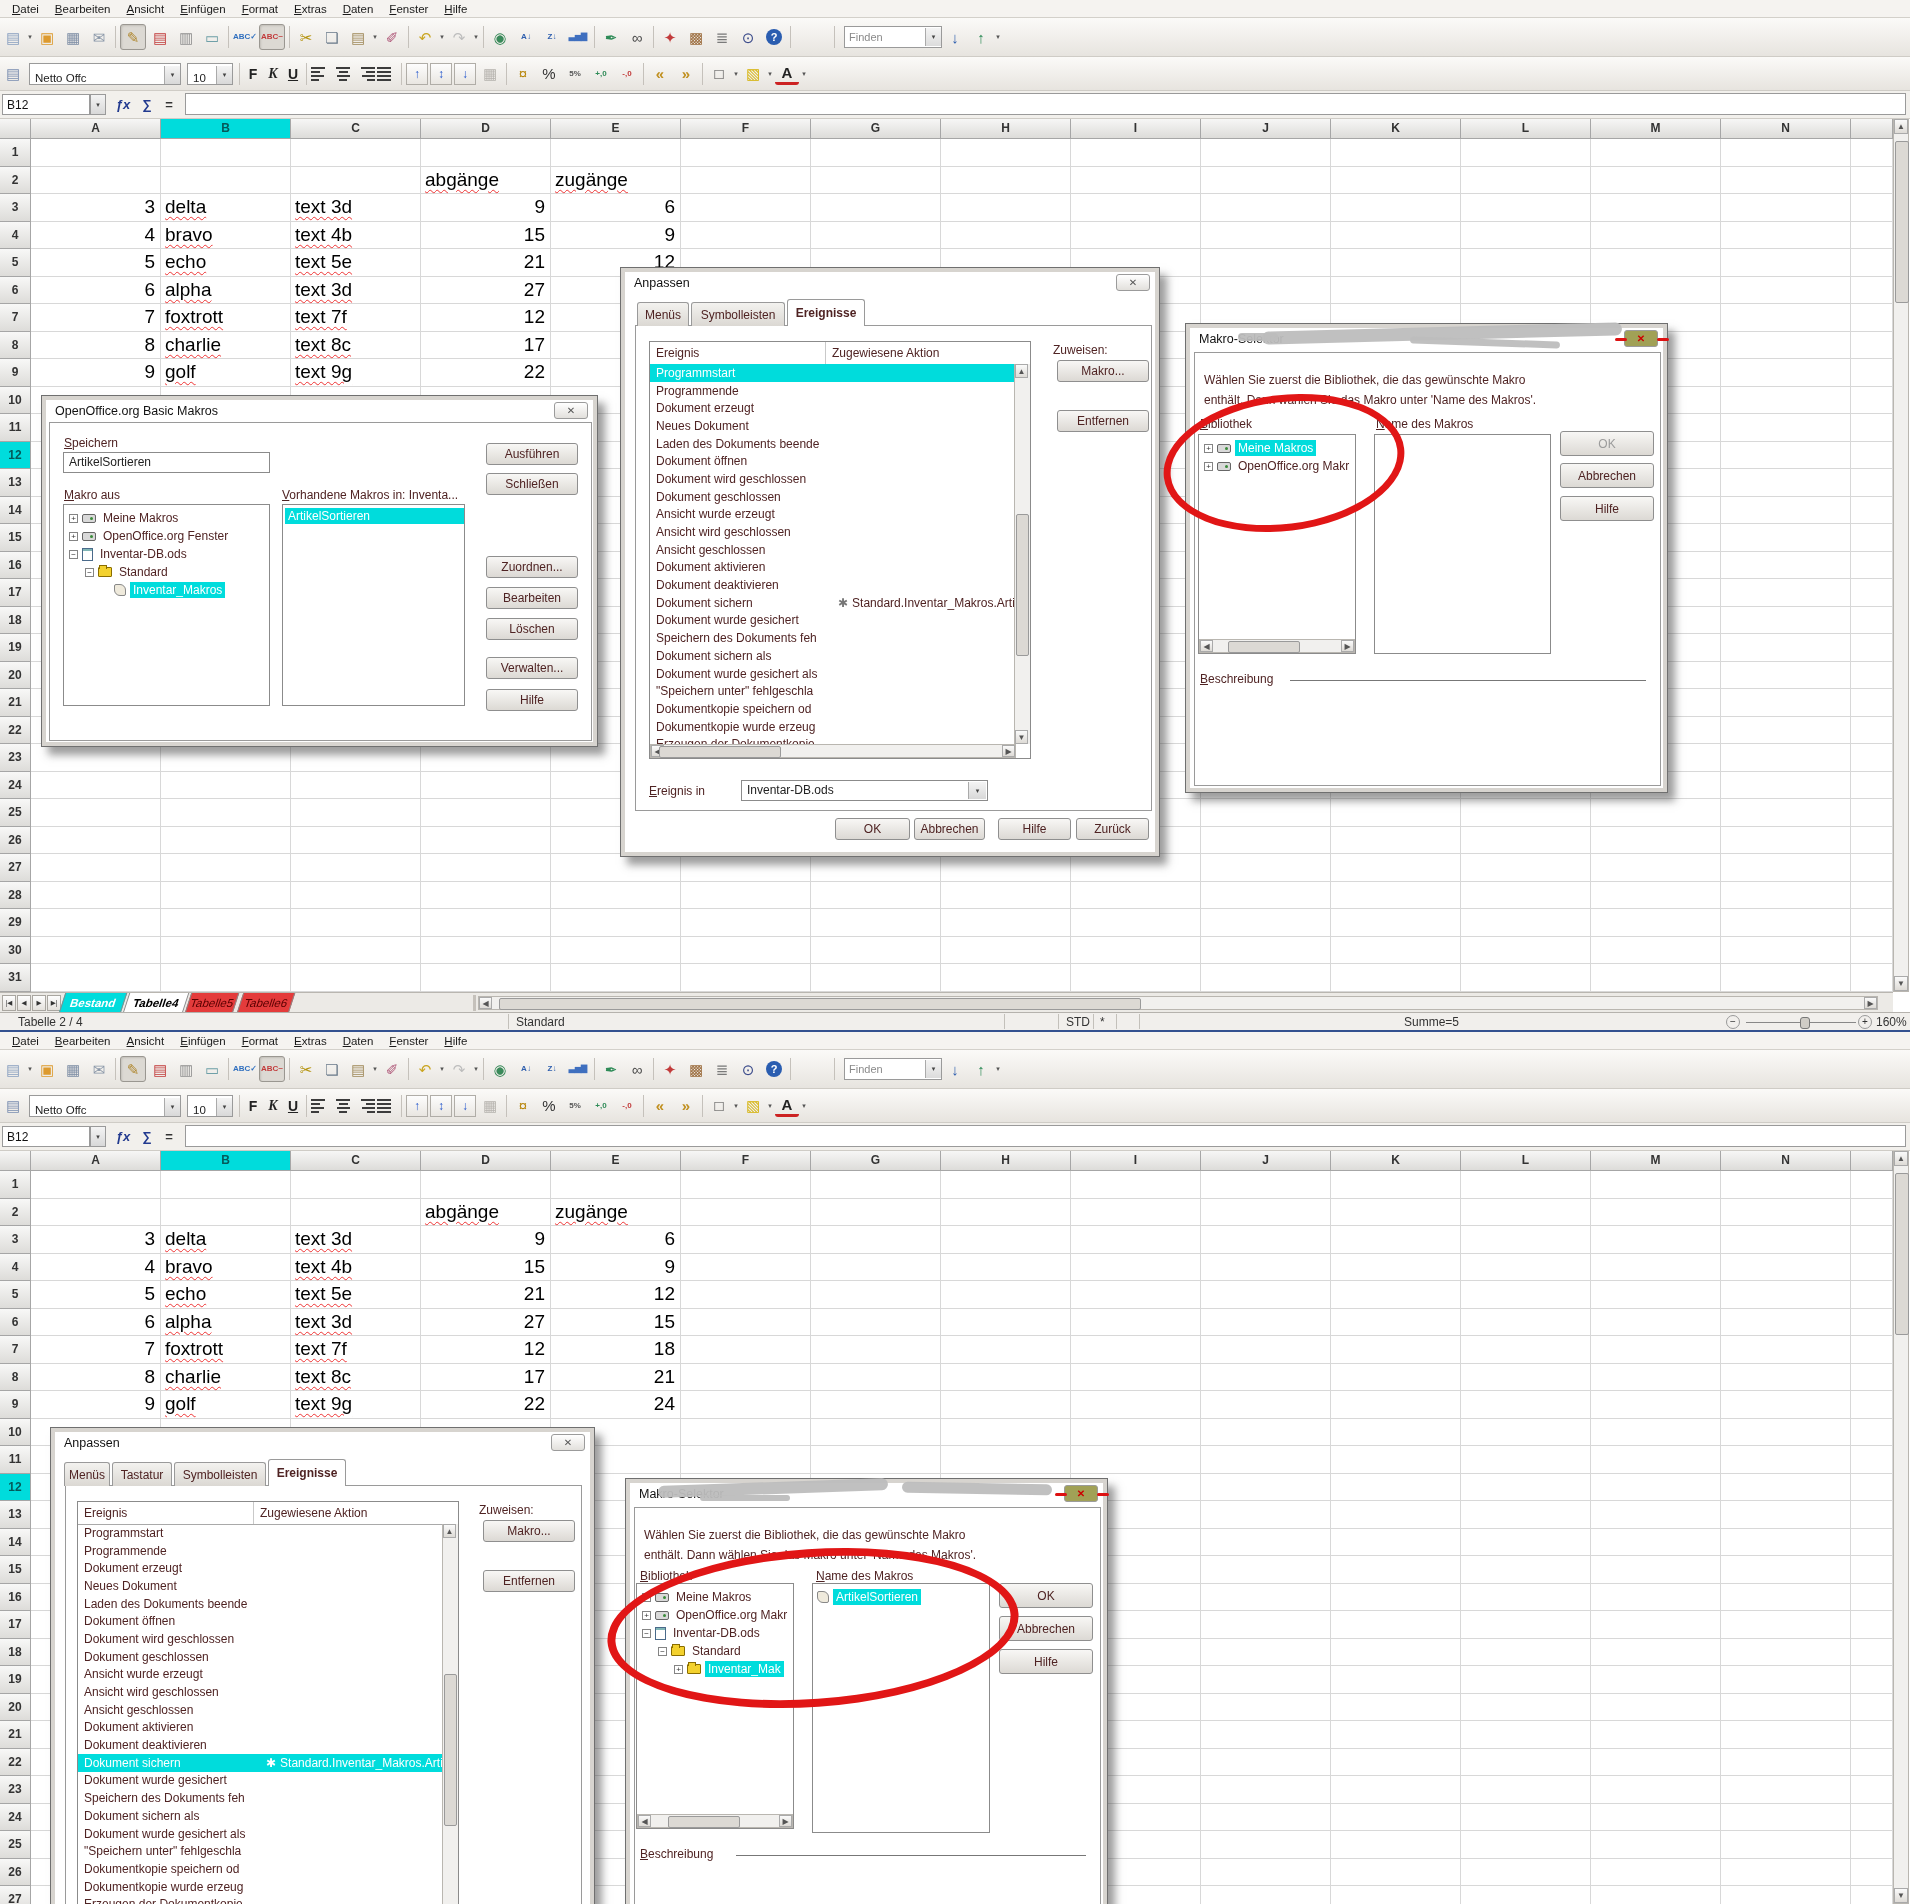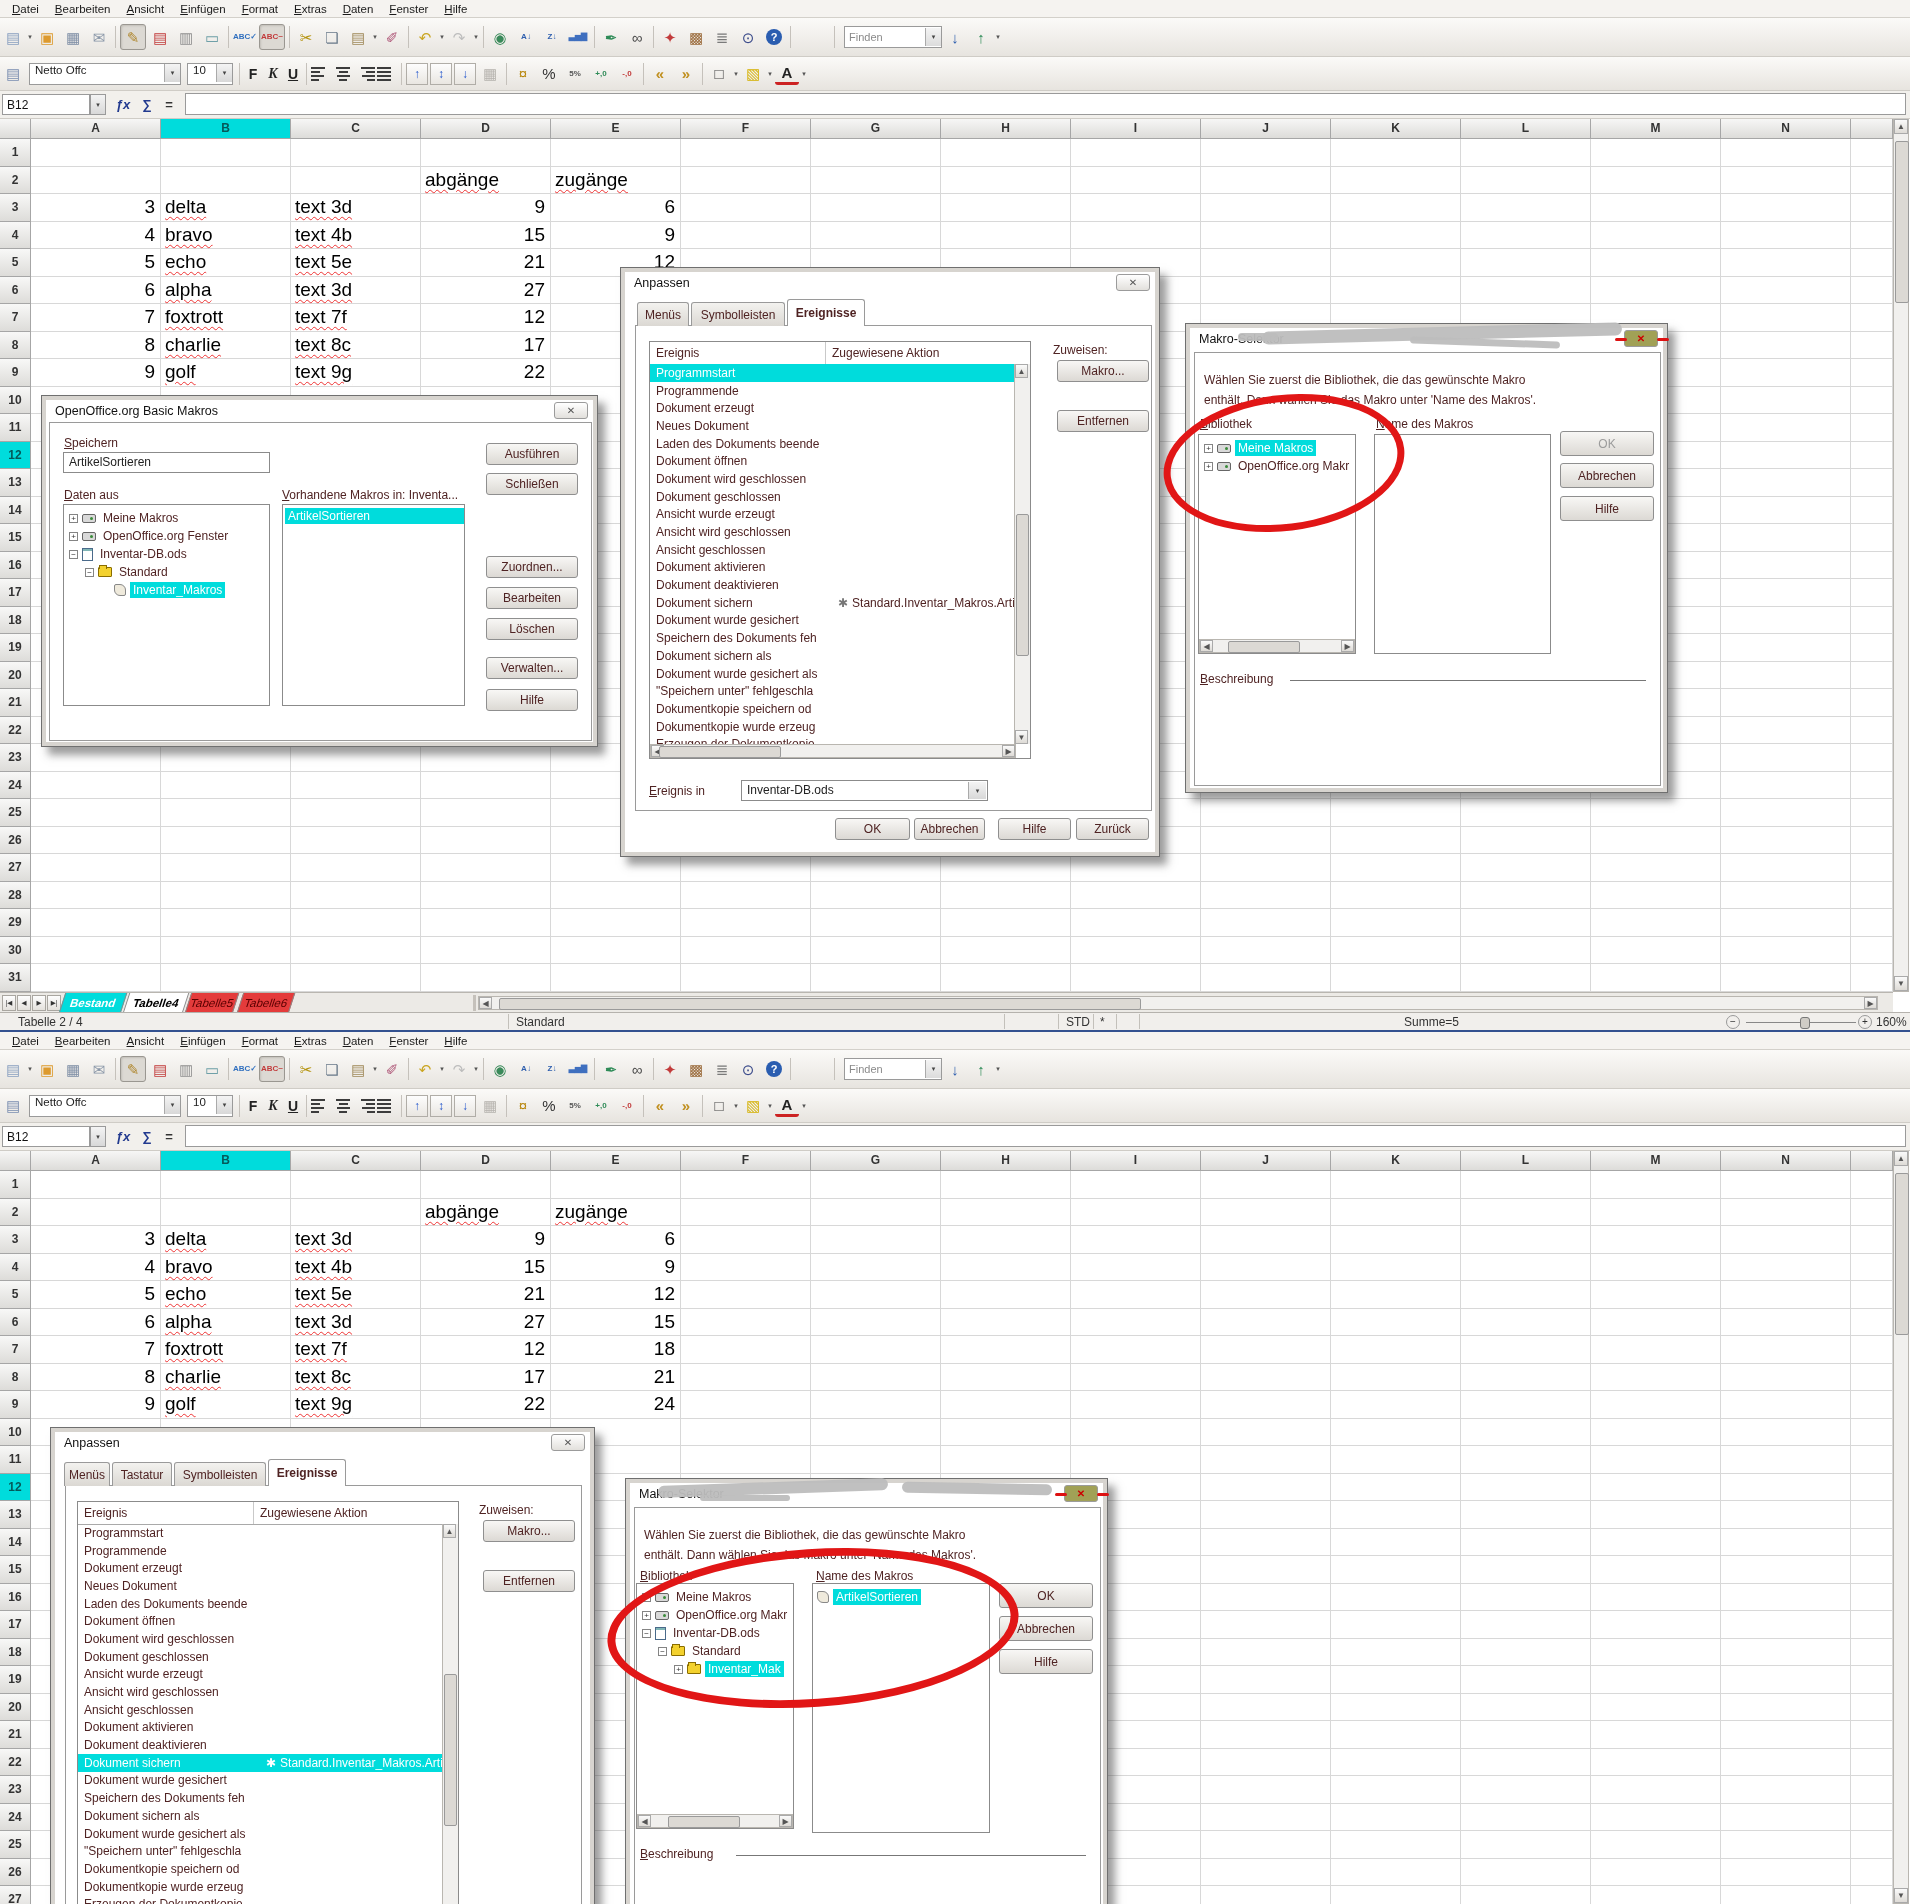--- a/index.html
+++ b/index.html
@@ -16,21 +16,21 @@
   .tbtn{width:24px;height:24px;margin:0 1px;display:flex;align-items:center;justify-content:center;font-size:15px;border-radius:3px;flex:none;}
   .tbtn.pressed{border:1px solid #9a9791;background:#dcd9d3;box-shadow:inset 1px 1px 2px #c2bfb9;}
   .tglyph{line-height:1;}
   .sg{font-size:8px;font-weight:bold;letter-spacing:0;}
   .badge{background:#2a5db0;color:#fff;border-radius:50%;width:16px;height:16px;display:flex;align-items:center;justify-content:center;font-size:11px;font-weight:bold;}
   .dd{width:8px;height:24px;font-size:7px;color:#555;display:flex;align-items:center;justify-content:center;flex:none;}
   .sep{width:1px;height:22px;background:#c5c1bb;margin:0 3px;flex:none;}
   .findbox{display:flex;align-items:center;border:1px solid #9a9a9a;background:#fff;height:20px;margin-left:6px;flex:none;}
   .find-input{width:72px;font-size:11px;color:#8a8a8a;padding:0 4px;}
   .find-dd{width:15px;height:18px;background:linear-gradient(#f4f4f4,#dcdcdc);border-left:1px solid #aaa;font-size:7px;display:flex;align-items:center;justify-content:center;color:#444;}
-  .combo{display:flex;align-items:flex-start;border:1px solid #9a9a9a;background:#fff;height:20px;margin:0 3px;flex:none;}
+  .combo{display:flex;align-items:flex-end;border:1px solid #9a9a9a;background:#fff;height:20px;margin:0 3px;flex:none;}
   .combo .val{font-size:11.5px;color:#222;padding:0 5px;flex:1;white-space:nowrap;overflow:hidden;}
   .combo .arr{width:15px;height:18px;background:linear-gradient(#f4f4f4,#d8d8d8);border-left:1px solid #aaa;font-size:7px;display:flex;align-items:center;justify-content:center;color:#444;}
   .fmt-letter{font-size:14px;font-weight:bold;color:#222;width:20px;text-align:center;}
   .align-icon{width:20px;height:20px;margin:0 1px;display:flex;flex-direction:column;justify-content:center;gap:2px;flex:none;}
   .align-icon i{display:block;height:2px;background:#3c3c3c;}
   .boxed{border:1px solid #b0ada7;background:linear-gradient(#fdfdfd,#e9e6e1);width:20px;height:20px;font-size:12px;color:#2255cc;display:flex;align-items:center;justify-content:center;margin:0 1px;flex:none;}
   .formulabar{position:absolute;top:91px;height:27px;left:0;right:0;background:#f2f0ec;border-bottom:1px solid #cfccc6;z-index:3;}
   .namebox{position:absolute;left:2px;top:3px;width:88px;height:21px;background:#fff;border:1px solid #9a9a9a;font-size:12px;color:#111;padding:3px 4px;box-sizing:border-box;}
   .nb-dd{position:absolute;left:90px;top:3px;width:16px;height:21px;background:linear-gradient(#f4f4f4,#d8d8d8);border:1px solid #9a9a9a;font-size:7px;color:#444;display:flex;align-items:center;justify-content:center;box-sizing:border-box;}
   .fxb{position:absolute;top:3px;height:21px;width:22px;font-size:13px;display:flex;align-items:center;justify-content:center;color:#223a8f;font-style:italic;font-weight:bold;}
@@ -1503,21 +1503,21 @@
         <div class="sb-arr" style="position: absolute; left: 0px; top: 737px; width: 14px; height: 15px;">▼</div>
         <div class="sb-thumb" style="position: absolute; left: 1px; top: 22px; width: 12px; height: 160px;"></div>
       </div>
     </div>
     <div class="dlg" style="left: 41px; top: 395px; width: 557px; height: 352px; z-index: 10;">
       <div class="dlg-title">OpenOffice.org Basic Makros</div>
       <div class="xbtn" style="right: 9px;">✕</div>
       <div class="panel" style="position: absolute; left: 7px; top: 26px; width: 543px; height: 319px;"></div>
       <div class="lbl af" style="position: absolute; left: 22px; top: 40px;">Speichern</div>
       <div class="inputbox" style="position: absolute; left: 21px; top: 56px; width: 207px; height: 21px;">ArtikelSortieren</div>
-      <div class="lbl af" style="position: absolute; left: 22px; top: 92px;">Daten aus</div>
+      <div class="lbl af" style="position: absolute; left: 22px; top: 92px;">Makro aus</div>
       <div class="listbox" style="position: absolute; left: 21px; top: 108px; width: 207px; height: 202px;">
         <div class="trow" style="top: 4px; padding-left: 5px;">
           <div class="expander">+</div>
           <div class="ti ic-library"></div>
           <div class="tlabel">Meine Makros</div>
         </div>
         <div class="trow" style="top: 22px; padding-left: 5px;">
           <div class="expander">+</div>
           <div class="ti ic-library"></div>
           <div class="tlabel">OpenOffice.org Fenster</div>

